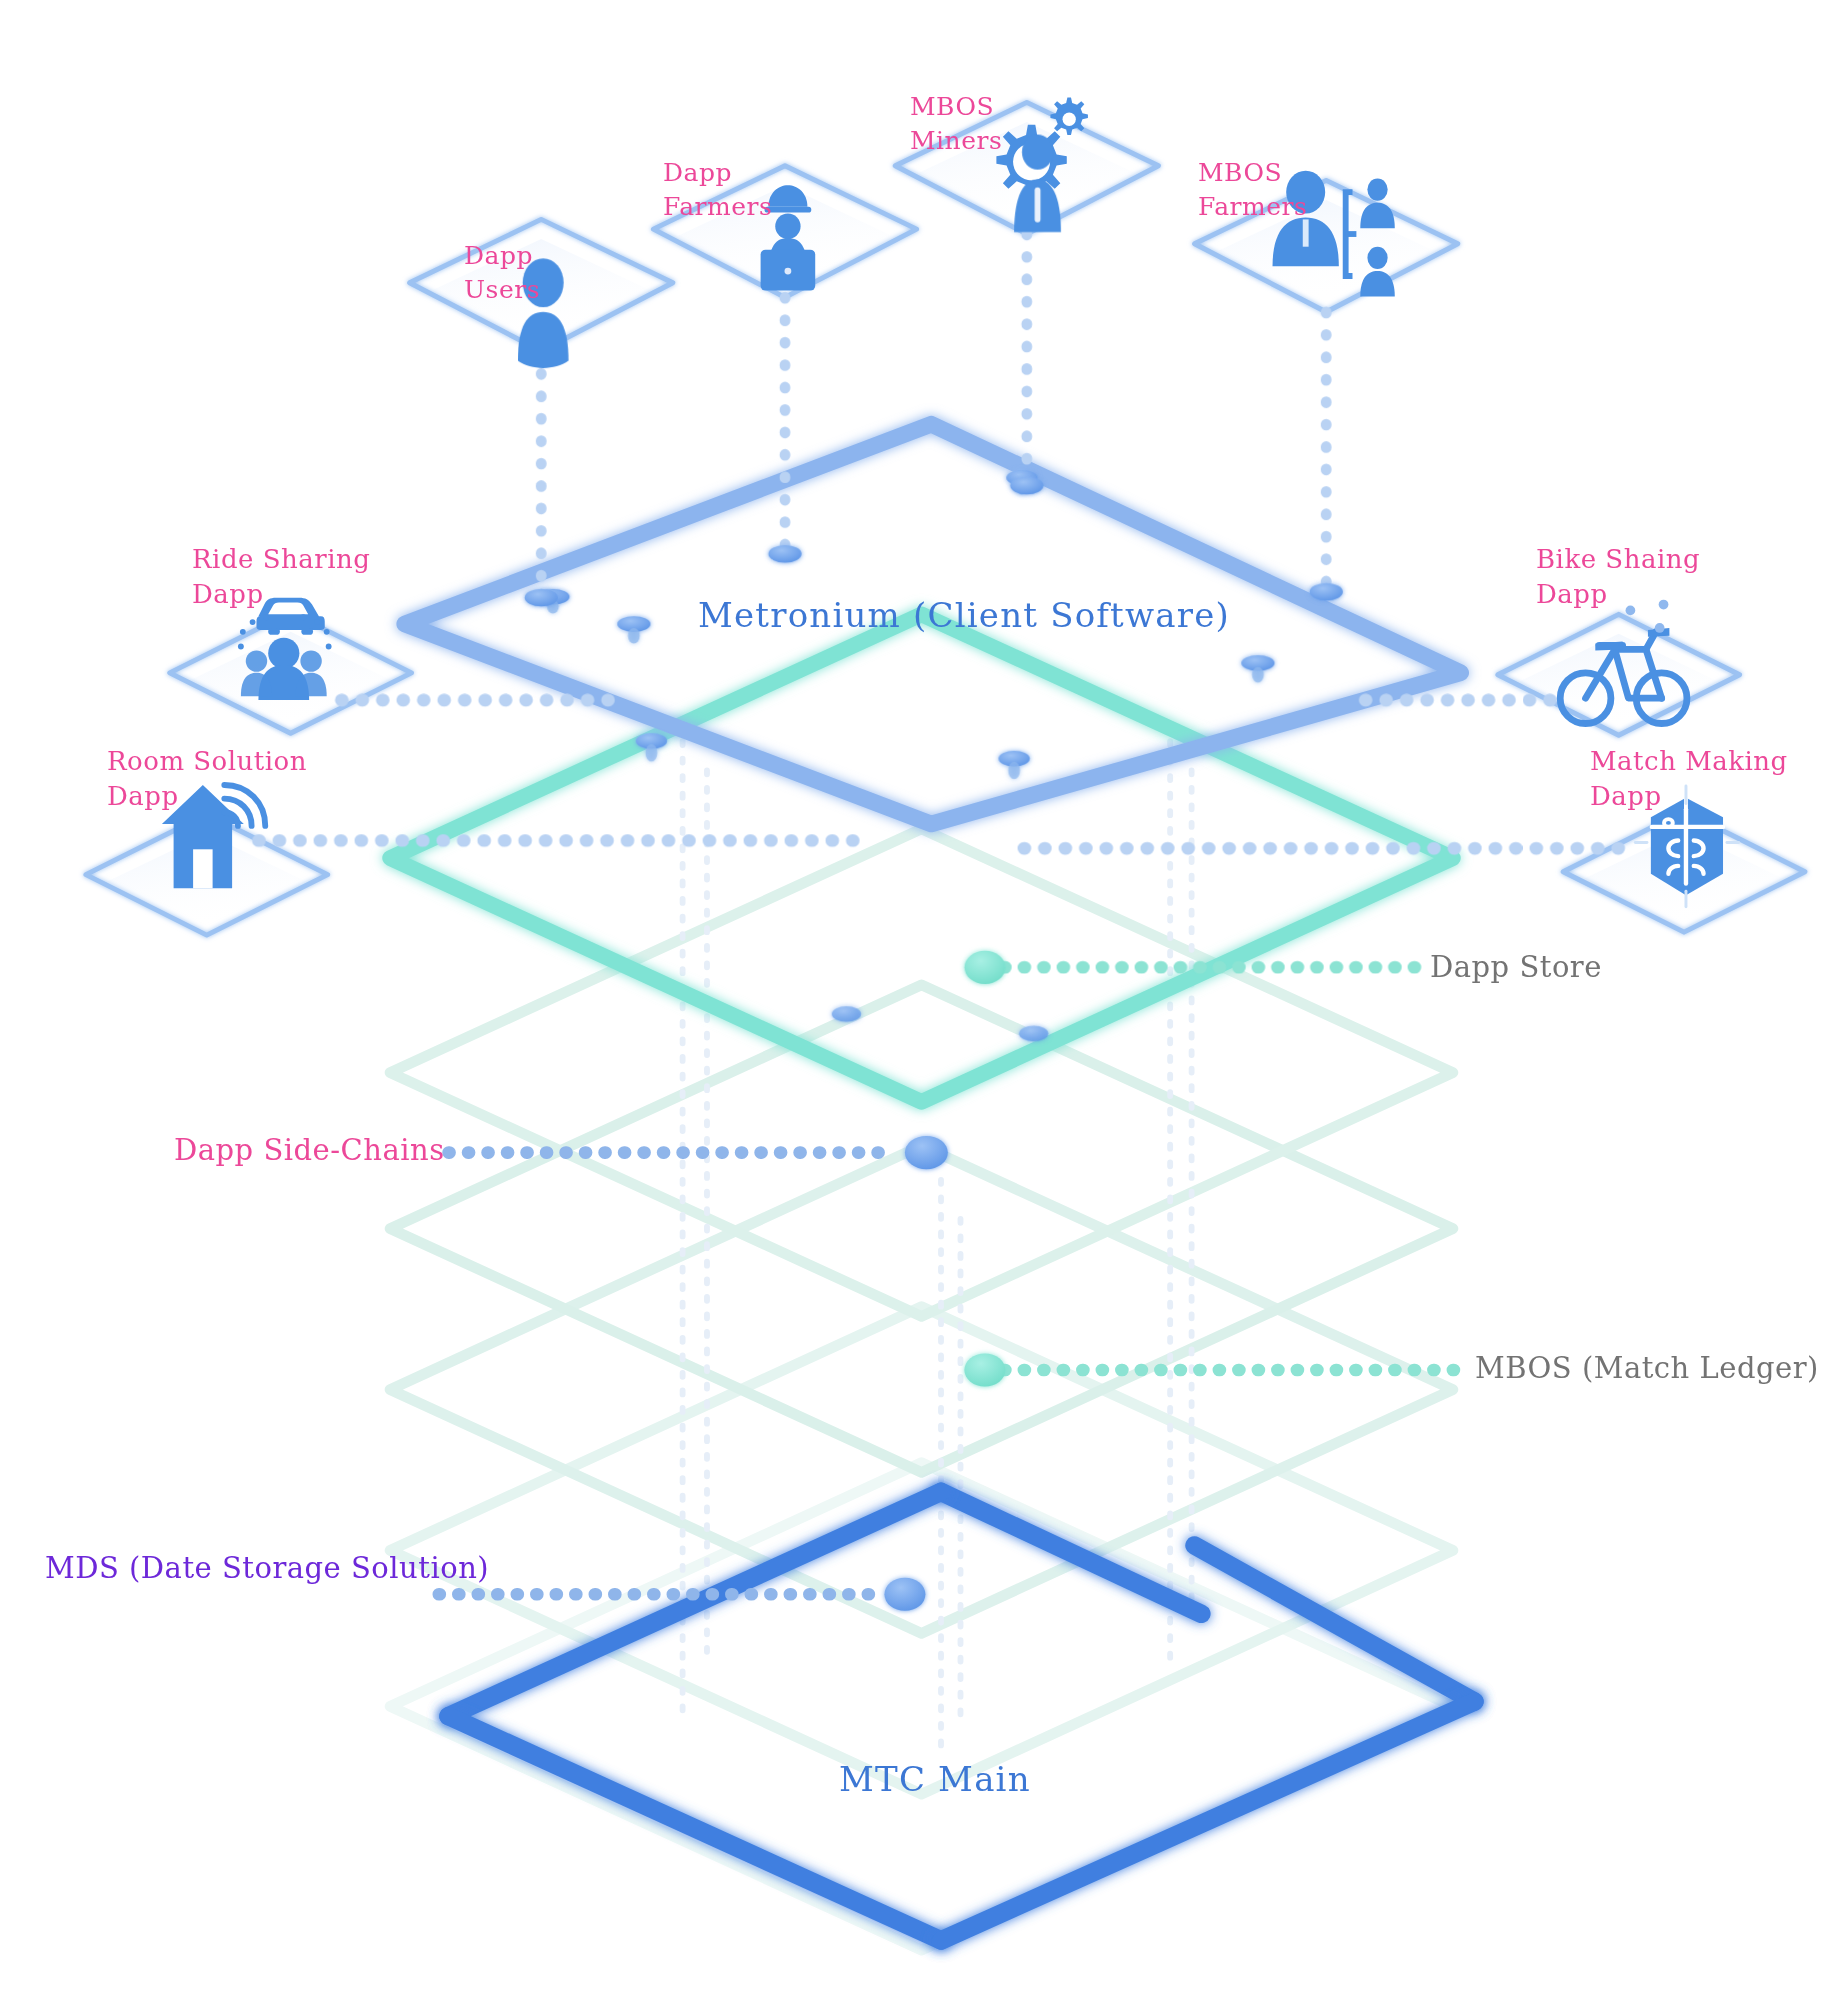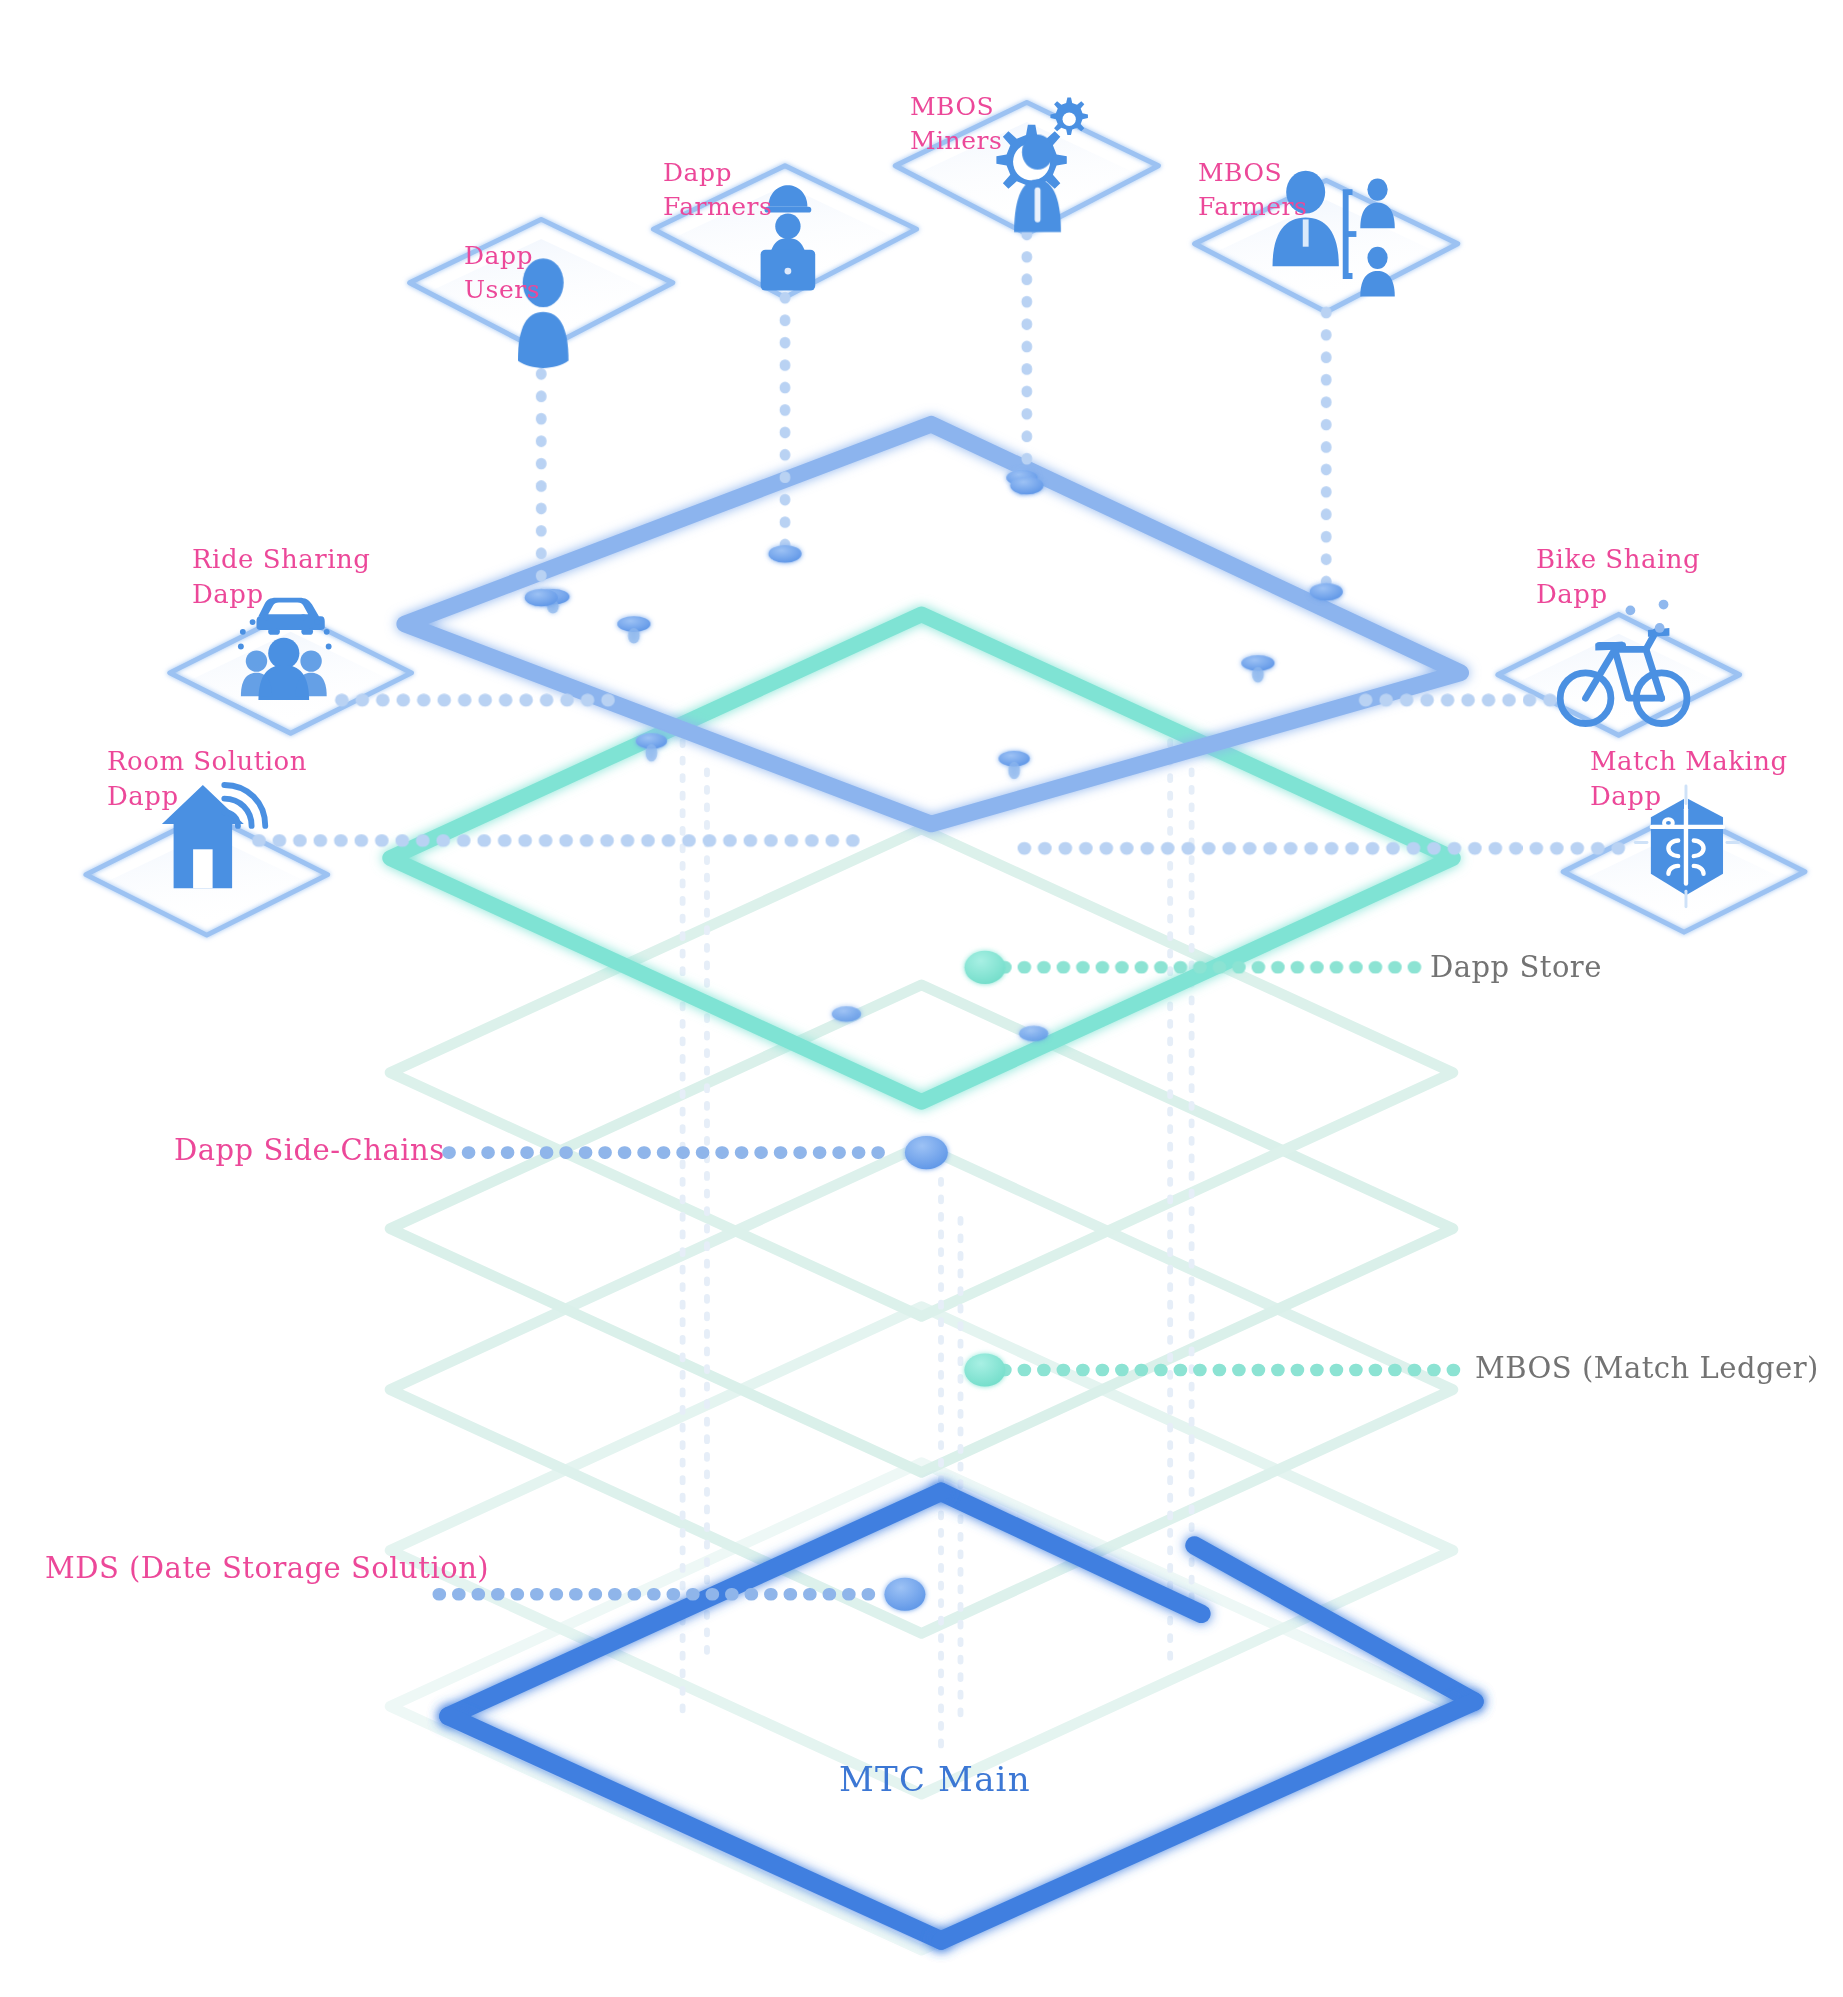--- a/index.html
+++ b/index.html
@@ -26,21 +26,21 @@
   .lbl {
     position: absolute;
     font-family: "DejaVu Serif", "Liberation Serif", serif;
     letter-spacing: 0.5px;
     white-space: nowrap;
     line-height: 1.32;
     user-select: none;
   }
   .lbl-blue-light { color: #ec4899; }
   .lbl-blue-mid   { color: #ec4899; }
-  .lbl-blue-deep  { color: #ec4899; }
+  .lbl-blue-deep  { color: #6d28d9; }
   .lbl-teal       { color: #737373; }
   .two-line { line-height: 1.35; }
 
   .node-label-main {
     font-size: 34px;
     color: #3c77d4;
     letter-spacing: 1.2px;
   }
   .node-label-platform {
     font-size: 25px;
@@ -403,20 +403,21 @@
   <div class="lbl lbl-blue-light node-label-side two-line" style="left:1536px; top:542px;">
     <div>Bike Shaing</div>
     <div>Dapp</div>
   </div>
 
   <div class="lbl lbl-blue-light node-label-side two-line" style="left:1590px; top:744px;">
     <div>Match Making</div>
     <div>Dapp</div>
   </div>
 
+  <div class="lbl node-label-main" style="left:698px; top:593px;">Metronium (Client Software)</div>
 
   <div class="lbl lbl-teal node-label-layer" style="left:1430px; top:948px;">Dapp Store</div>
 
   <div class="lbl lbl-blue-mid node-label-layer" style="left:174px; top:1131px;">Dapp Side-Chains</div>
 
   <div class="lbl lbl-teal node-label-layer" style="left:1475px; top:1349px;">MBOS (Match Ledger)</div>
 
   <div class="lbl lbl-blue-deep node-label-layer" style="left:45px; top:1549px;">MDS (Date Storage Solution)</div>
 
   <div class="lbl lbl-blue-deep node-label-main" style="left:839px; top:1757px;">MTC Main</div>

